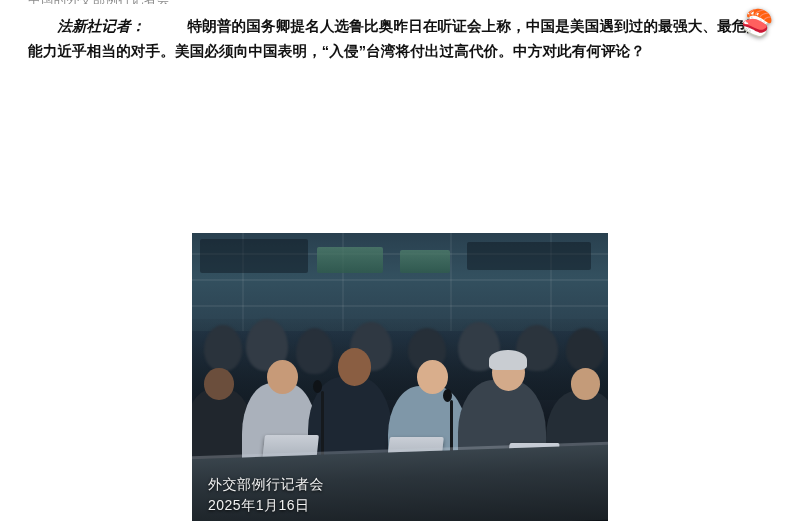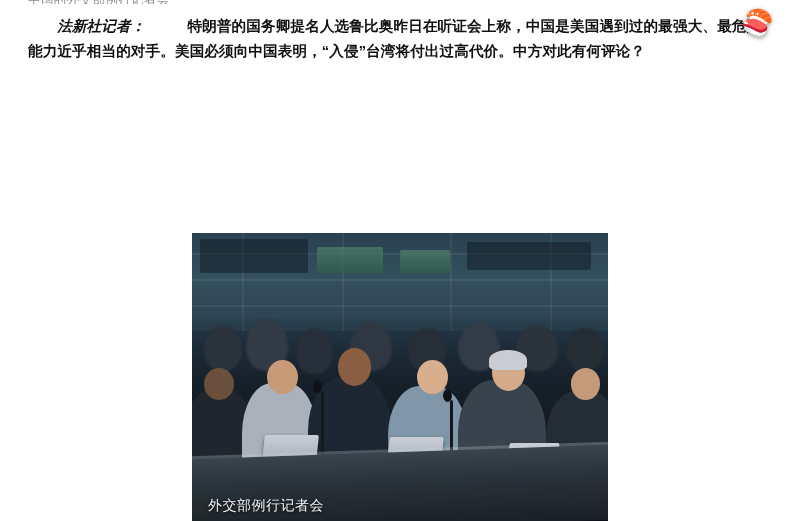--- a/index.html
+++ b/index.html
@@ -257,19 +257,20 @@
       <div class="mic" style="left:31%; top:55%; height:26%;"></div>
       <div class="mic-head" style="left:29.2%; top:51%;"></div>
       <div class="mic" style="left:62%; top:58%; height:24%;"></div>
       <div class="mic-head" style="left:60.4%; top:54%;"></div>
 
       <div class="table-front"></div>
       <div class="table-edge" style="bottom:24%;"></div>
 
       <div class="caption">
         <div>外交部例行记者会</div>
+        <div>2025年1月16日</div>
       </div>
     </div>
   </div>
 
   <div class="emoji-badge">🍣</div>
 
 </div>
 
 </body></html>

